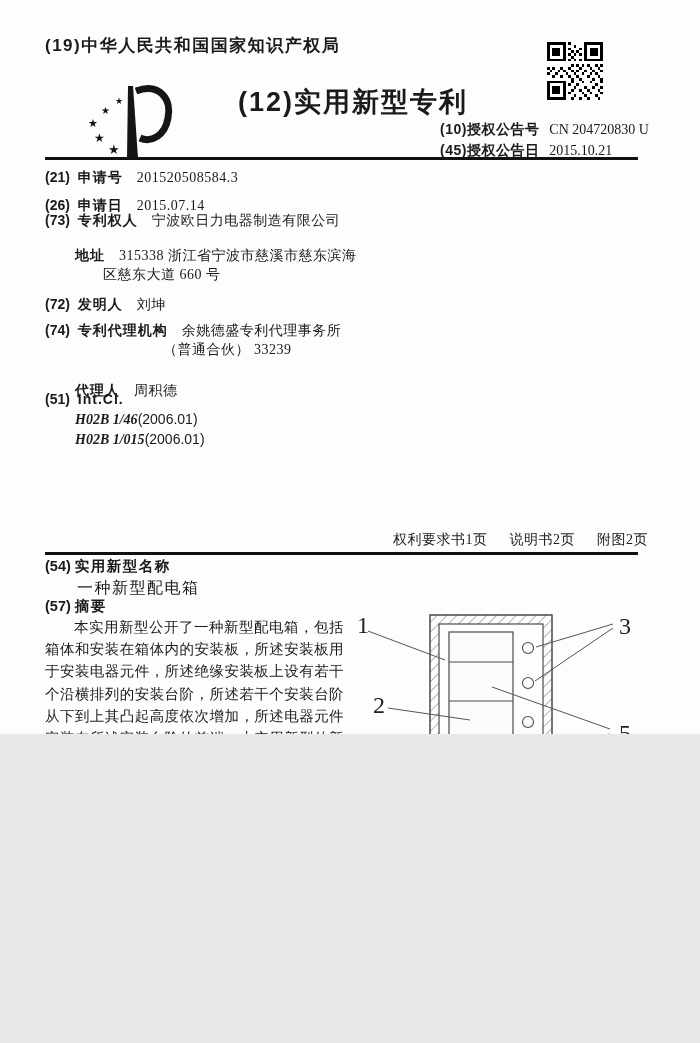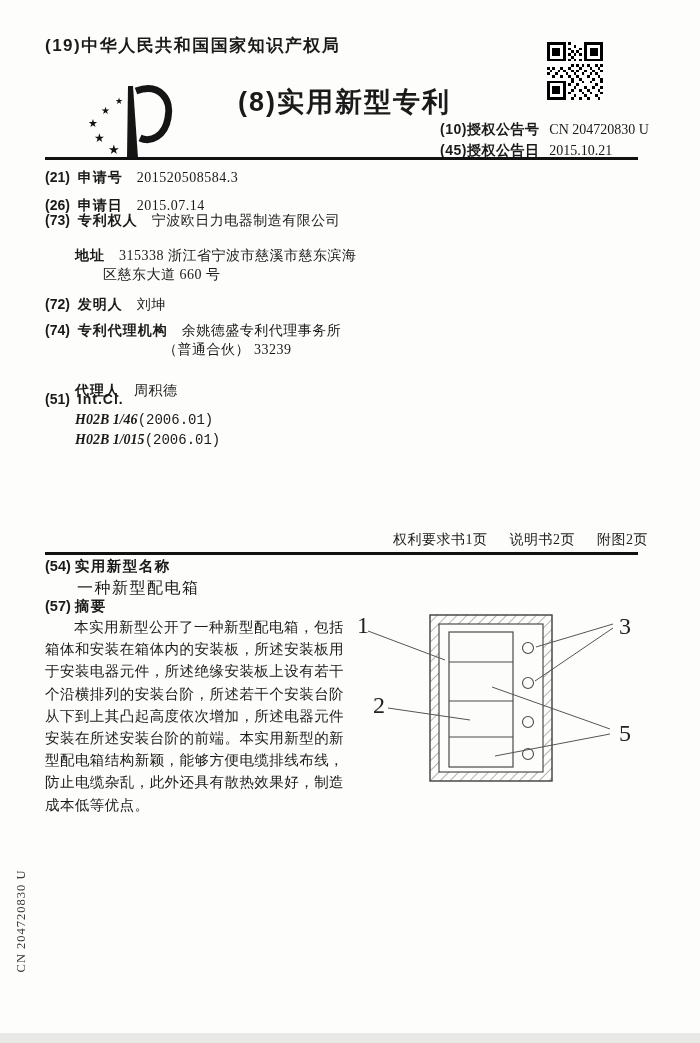--- a/index.html
+++ b/index.html
@@ -1,18 +1,18 @@
 <!DOCTYPE html>
 <html><head>
 <meta charset="utf-8">
 <style>
   html,body{margin:0;padding:0;background:#e8e8e6;}
   .page{
     position:relative;
-    width:700px;height:1033px;
+    width:700px;height:734px;
     margin:0 auto;
     background:#fdfdfb;
     overflow:hidden;
     font-family:"Liberation Sans",sans-serif;
     color:#1a1a1a;
   }
   .abs{position:absolute;}
   .office{
     left:45px;top:34px;
     font-size:17px;font-weight:bold;letter-spacing:1.5px;
@@ -34,21 +34,21 @@
   .row{
     left:45px;font-size:14px;white-space:nowrap;
   }
   .row .num{font-weight:bold;margin-right:4px;}
   .row .lbl{font-weight:bold;letter-spacing:1px;margin-right:10px;}
   .row .val{font-family:"Liberation Serif",serif;letter-spacing:0.5px;}
   .indent1{left:75px;}
   .indent2{left:103px;}
   .indent3{left:163px;}
   .intcl .code{font-family:"Liberation Serif",serif;font-style:italic;font-weight:bold;}
-  .intcl .ver{font-family:Liberation Mono, monospace;}
+  .intcl .ver{font-family:Liberation Sans, sans-serif;}
   .pages-info{
     left:393px;top:531px;font-size:14px;white-space:nowrap;
     font-family:"Liberation Serif",serif;letter-spacing:0.5px;
   }
   .pages-info span{margin-right:18px;}
   .pages-info span:last-child{margin-right:0;}
   .sec-label{left:45px;font-size:14.5px;white-space:nowrap;}
   .sec-label .num{font-weight:bold;}
   .sec-label .lbl{font-weight:bold;letter-spacing:1.5px;}
   .title-line{
@@ -84,21 +84,21 @@
   <svg class="abs" style="left:66px;top:76px;" width="112" height="88" viewBox="0 0 112 88">
     <text x="49" y="28" font-size="9" fill="#111">★</text>
     <text x="35" y="38" font-size="10" fill="#111">★</text>
     <text x="22" y="51" font-size="11" fill="#111">★</text>
     <text x="28" y="66" font-size="12" fill="#111">★</text>
     <text x="42" y="78" font-size="13" fill="#111">★</text>
     <polygon points="62,10 67,10 72,82 61,82" fill="#151515"></polygon>
     <path d="M70,15 C94,6 106,24 102,42 C99,60 85,67 74,62" fill="none" stroke="#151515" stroke-width="7"></path>
   </svg>
 
-  <div class="abs doc-type">(8)实用新型专利</div>
+  <div class="abs doc-type">(12)实用新型专利</div>
 
   <svg class="abs" style="left:547px;top:42px;shape-rendering:crispEdges;" width="56" height="58" viewBox="0 0 21 21" preserveAspectRatio="none">
     <rect x="0" y="0" width="21" height="21" fill="#fff"></rect>
     <rect x="0" y="0" width="7" height="7" fill="#000"></rect>
       <rect x="1" y="1" width="5" height="5" fill="#fff"></rect>
       <rect x="2" y="2" width="3" height="3" fill="#000"></rect>
     <rect x="14" y="0" width="7" height="7" fill="#000"></rect>
       <rect x="15" y="1" width="5" height="5" fill="#fff"></rect>
       <rect x="16" y="2" width="3" height="3" fill="#000"></rect>
     <rect x="0" y="14" width="7" height="7" fill="#000"></rect>

